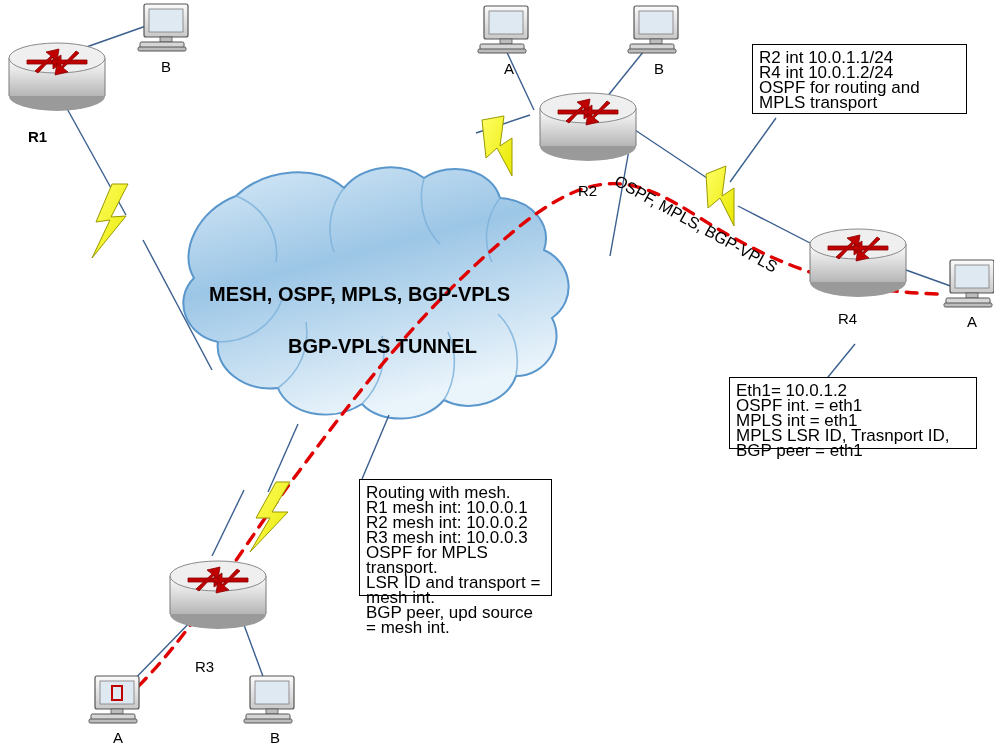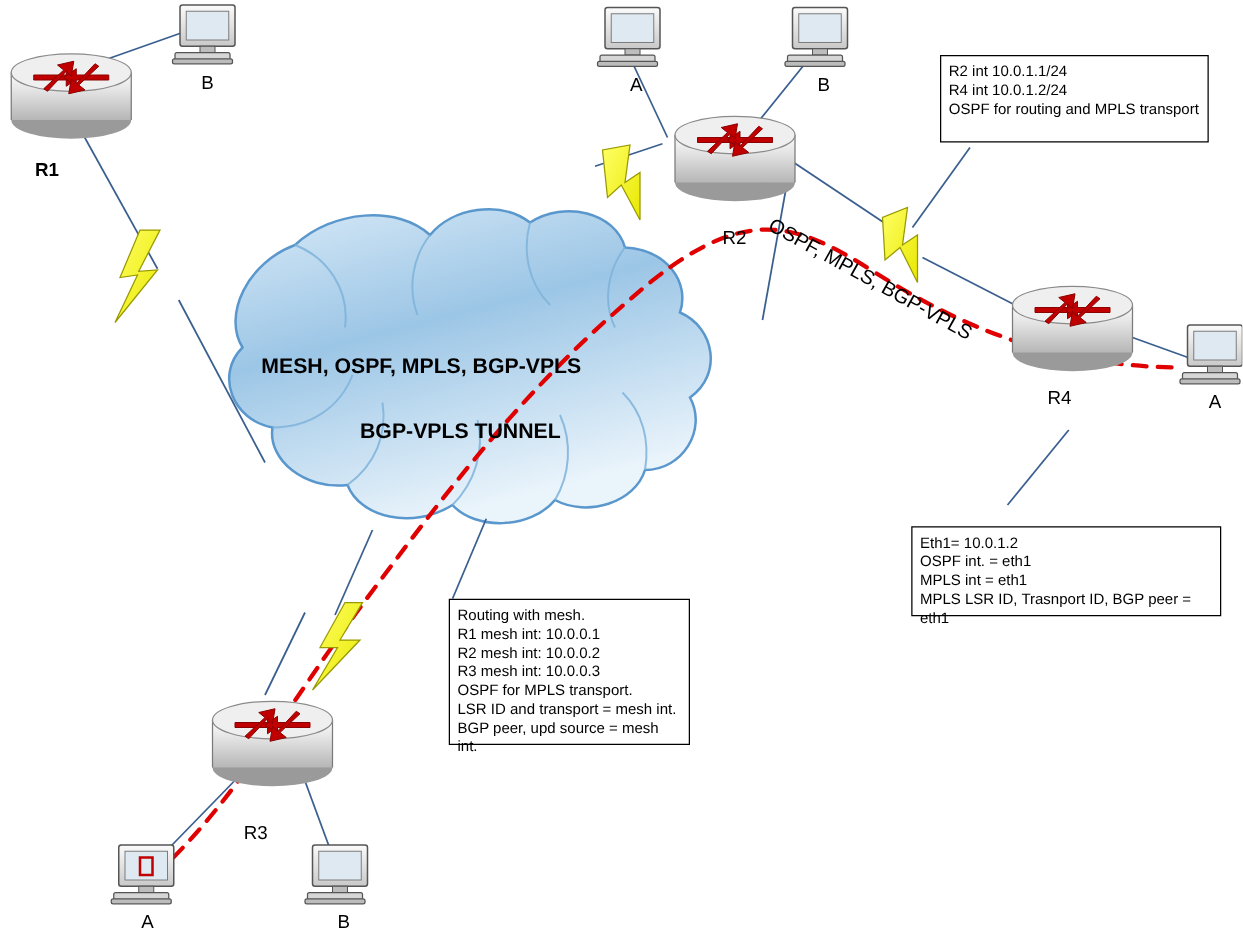--- a/index.html
+++ b/index.html
@@ -26,30 +26,30 @@
     position: absolute;
     font-family: "Liberation Sans", sans-serif;
     font-size: 15px;
     color: #000;
     white-space: nowrap;
   }
   .cloud-label {
     position: absolute;
     font-family: "Liberation Sans", sans-serif;
     font-weight: bold;
-    font-size: 17px;
+    font-size: 20px;
     color: #000;
     white-space: nowrap;
   }
   .note-box {
     position: absolute;
     border: 1px solid #000;
     background: #ffffff;
     font-family: "Liberation Sans", sans-serif;
-    font-size: 12px;
+    font-size: 17px;
     color: #000;
     line-height: 15px;
     padding: 5px 6px 6px 6px;
     box-sizing: border-box;
     white-space: pre-line;
   }
   .path-label {
     position: absolute;
     font-family: "Liberation Sans", sans-serif;
     font-size: 16px;
@@ -210,21 +210,21 @@
   <div class="node-label" style="left:270px; top:729px;">B</div>
 
   <div class="cloud-label" style="left:209px; top:283px;">MESH, OSPF, MPLS, BGP-VPLS</div>
   <div class="cloud-label" style="left:249px; top:335px;margin-left:39px;">BGP-VPLS TUNNEL</div>
 
   <div class="path-label" style="left:620px; top:172px; transform: rotate(29deg); transform-origin: left top;">OSPF, MPLS, BGP-VPLS</div>
 
   <div class="note-box" style="left:752px; top:44px; width:215px; height:70px;">R2 int 10.0.1.1/24
 R4 int 10.0.1.2/24
 OSPF for routing and MPLS transport</div>
-  <div class="note-box" style="left:729px; top:421px; width:248px; height:72px;">Eth1= 10.0.1.2
+  <div class="note-box" style="left:729px; top:377px; width:248px; height:72px;">Eth1= 10.0.1.2
 OSPF int. = eth1
 MPLS int = eth1
 MPLS LSR ID, Trasnport ID, BGP peer = eth1</div>
   <div class="note-box" style="left:359px; top:479px; width:193px; height:117px;">Routing with mesh.
 R1 mesh int: 10.0.0.1
 R2 mesh int: 10.0.0.2
 R3 mesh int: 10.0.0.3
 OSPF for MPLS transport.
 LSR ID and transport = mesh int.
 BGP peer, upd source = mesh int.</div>

